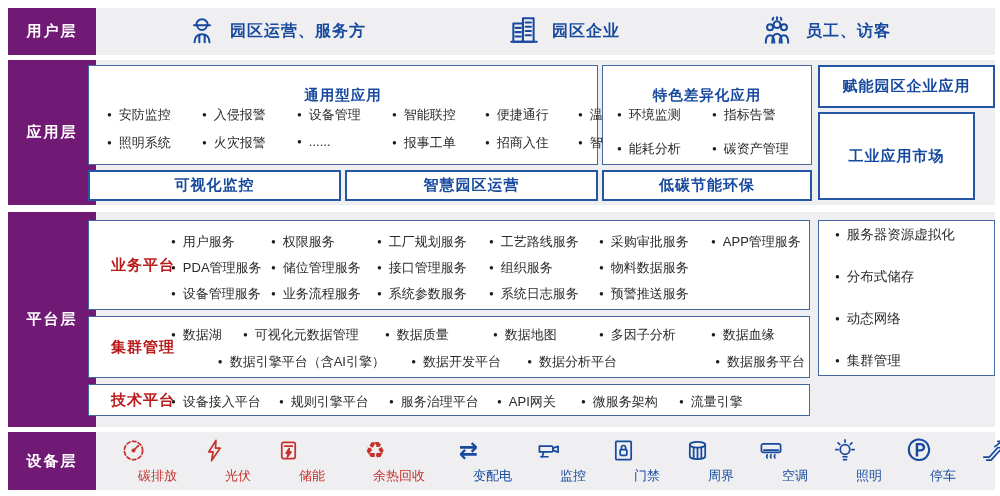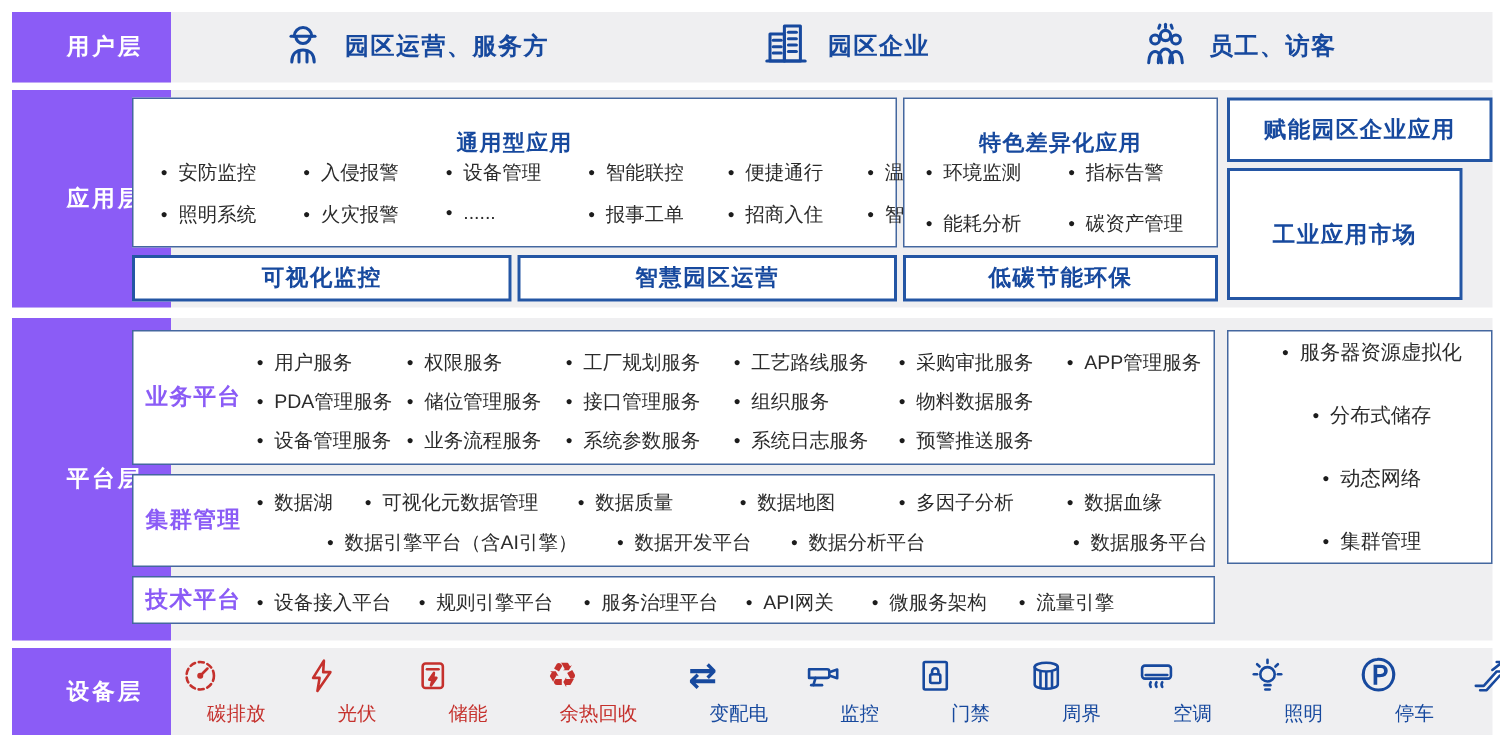--- a/index.html
+++ b/index.html
@@ -1,29 +1,29 @@
 <!DOCTYPE html>
 <html><head>
 <meta charset="utf-8">
 <style>
   html,body{margin:0;padding:0;background:#ffffff;}
   body{font-family:"Liberation Sans","DejaVu Sans",sans-serif;}
   #stage{position:relative;width:1000px;height:496px;background:#ffffff;overflow:hidden;}
   .band{position:absolute;left:8px;width:987px;background:#efeff1;}
-  .layer-label{position:absolute;left:0;top:0;bottom:0;width:88px;background:#8b5cf6;color:#fff;
-    display:flex;align-items:center;justify-content:center;font-weight:bold;font-size:15px;letter-spacing:2px;padding-left:18px;}
+  .layer-label{position:absolute;left:0;top:0;bottom:0;width:88px;background:#701a75;color:#fff;
+    display:flex;align-items:center;justify-content:center;font-weight:bold;font-size:15px;letter-spacing:2px;}
   .wbox{position:absolute;background:#ffffff;border:1px solid #44679f;box-sizing:border-box;}
   .title-box{position:absolute;background:#ffffff;border:2px solid #2456a4;box-sizing:border-box;
     display:flex;align-items:center;justify-content:center;color:#17499e;font-weight:bold;font-size:15px;letter-spacing:1px;}
   .box-title{position:absolute;top:20px;left:0;right:0;text-align:center;color:#17499e;font-weight:bold;font-size:14.5px;letter-spacing:1px;}
   .bi{font-size:13px;color:#2b2b2b;white-space:nowrap;}
   .bi::before{content:"●";font-size:8px;margin-right:7px;position:relative;top:-2px;color:#1c1c1c;}
   .grid{display:grid;position:absolute;}
-  .plat-label{position:absolute;left:8px;top:50%;transform:translateY(-50%);
-    color:#8b5cf6;font-weight:bold;font-size:15px;letter-spacing:1px;}
+  .plat-label{position:absolute;left:22px;top:50%;transform:translateY(-50%);
+    color:#b91c1c;font-weight:bold;font-size:15px;letter-spacing:1px;}
   .ugroup{position:absolute;top:0;bottom:0;display:flex;align-items:center;gap:12px;color:#17499e;}
   .ugroup .ulabel{font-weight:bold;font-size:16px;letter-spacing:1px;}
   .dev-row{position:absolute;left:82px;right:2px;top:0;bottom:0;display:flex;align-items:center;justify-content:space-around;}
   .dev-item{display:flex;flex-direction:column;align-items:center;gap:4px;}
   .dev-item.red{color:#c5312d;}
   .dev-item.blue{color:#17499e;}
   .dev-icon{height:26px;display:flex;align-items:center;justify-content:center;}
   .dev-icon svg{display:block;}
   .glyph{font-size:23px;line-height:24px;font-weight:bold;}
   .dev-label{font-size:13px;font-weight:normal;white-space:nowrap;margin-left:48px;}
@@ -183,21 +183,21 @@
       <div class="grid" style="left:82px;right:4px;top:8px;grid-template-columns:108px 110px 108px 84px 98px auto;">
         <span class="bi">设备接入平台</span>
         <span class="bi">规则引擎平台</span>
         <span class="bi">服务治理平台</span>
         <span class="bi">API网关</span>
         <span class="bi">微服务架构</span>
         <span class="bi">流量引擎</span>
       </div>
     </div>
 
-    <div class="wbox" style="left:810px;top:8px;width:177px;height:156px;text-align:center;">
+    <div class="wbox" style="left:810px;top:8px;width:177px;height:156px;">
       <div class="infra-list">
         <span class="bi">服务器资源虚拟化</span>
         <span class="bi">分布式储存</span>
         <span class="bi">动态网络</span>
         <span class="bi">集群管理</span>
       </div>
     </div>
   </div>
 
   <div class="band" style="top:432px;height:58px;">

